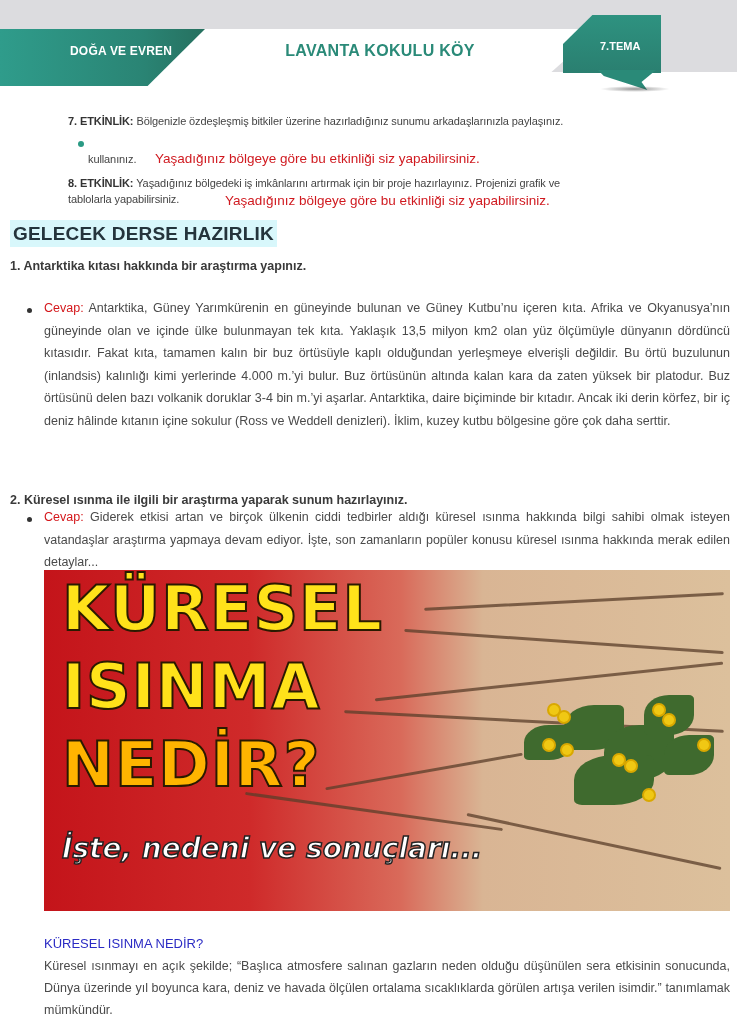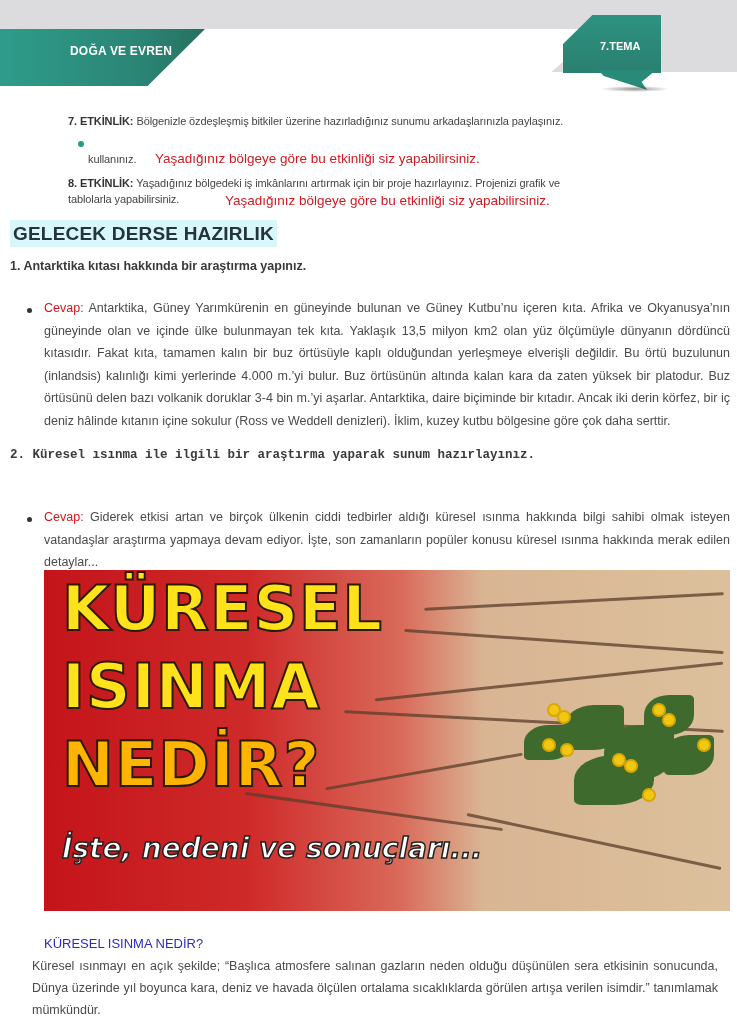--- a/index.html
+++ b/index.html
@@ -48,29 +48,30 @@
   .img-t2 { top: 80px; font-size: 62px; }
   .img-t3 { top: 158px; font-size: 62px; color: #ffb400; }
   .img-sub { position: absolute; left: 18px; top: 262px; font-family: "DejaVu Sans", sans-serif; font-style: italic; font-weight: bold;
     font-size: 28px; color: #ffffff; -webkit-text-stroke: 1.5px #222; }
   .plant { position: absolute; }
   .leaf { position: absolute; background: #3f6a2e; border-radius: 50% 10% 50% 10%; }
   .flower { position: absolute; width: 10px; height: 10px; border-radius: 50%; background: #f0c814; box-shadow: 0 0 0 2px #d9a800; }
 
   
   .sub-title { position: absolute; left: 44px; top: 936px; font-size: 13px; color: #2b2bc4; }
-  .para { position: absolute; left: 32px; top: 955px; width: 686px; font-size: 12.5px; line-height: 22px; color: #4a4a4a; text-align: justify; }
+  .para { position: absolute; left: 44px; top: 955px; width: 686px; font-size: 12.5px; line-height: 22px; color: #4a4a4a; text-align: justify; }
 </style>
 </head>
 <body>
 
 <div class="hdr">
   <div class="hdr-white"></div>
   <div class="hdr-left"></div>
   <div class="hdr-left-text">DOĞA VE EVREN</div>
+  <div class="hdr-title">LAVANTA KOKULU KÖY</div>
   <div class="hdr-tab"></div>
   <div class="hdr-tab-fold"></div>
   <div class="hdr-tab-shadow"></div>
   <div class="hdr-tab-text">7.TEMA</div>
 </div>
 
 <div class="act" style="top:114px;">
   <b>7. ETKİNLİK:</b>
   <span>Bölgenizle özdeşleşmiş bitkiler üzerine hazırladığınız sunumu arkadaşlarınızla paylaşınız.</span>
 </div>
@@ -86,21 +87,21 @@
 </div>
 <div class="act" style="top:192px;">tablolarla yapabilirsiniz.</div>
 <div class="red-note" style="left:225px; top:193px;">Yaşadığınız bölgeye göre bu etkinliği siz yapabilirsiniz.</div>
 
 <div class="sec-head">GELECEK DERSE HAZIRLIK</div>
 
 <div class="q" style="top:259px;">1. Antarktika kıtası hakkında bir araştırma yapınız.</div>
 <div class="bullet" style="top:308px;"></div>
 <div class="ans" style="top:297px;"><span class="cev">Cevap:</span><span> Antarktika, Güney Yarımkürenin en güneyinde bulunan ve Güney Kutbu’nu içeren kıta. Afrika ve Okyanusya’nın güneyinde olan ve içinde ülke bulunmayan tek kıta. Yaklaşık 13,5 milyon km2 olan yüz ölçümüyle dünyanın dördüncü kıtasıdır. Fakat kıta, tamamen kalın bir buz örtüsüyle kaplı olduğundan yerleşmeye elverişli değildir. Bu örtü buzulunun (inlandsis) kalınlığı kimi yerlerinde 4.000 m.’yi bulur. Buz örtüsünün altında kalan kara da zaten yüksek bir platodur. Buz örtüsünü delen bazı volkanik doruklar 3-4 bin m.’yi aşarlar. Antarktika, daire biçiminde bir kıtadır. Ancak iki derin körfez, bir iç deniz hâlinde kıtanın içine sokulur (Ross ve Weddell denizleri). İklim, kuzey kutbu bölgesine göre çok daha serttir.</span></div>
 
-<div class="q" style="top:448px;font-family:Liberation Mono, monospace;">2. Küresel ısınma ile ilgili bir araştırma yaparak sunum hazırlayınız.</div>
+<div class="q" style="top:493px;">2. Küresel ısınma ile ilgili bir araştırma yaparak sunum hazırlayınız.</div>
 <div class="bullet" style="top:517px;"></div>
 <div class="ans" style="top:506px;"><span class="cev">Cevap:</span><span> Giderek etkisi artan ve birçok ülkenin ciddi tedbirler aldığı küresel ısınma hakkında bilgi sahibi olmak isteyen vatandaşlar araştırma yapmaya devam ediyor. İşte, son zamanların popüler konusu küresel ısınma hakkında merak edilen detaylar...</span></div>
 
 <div class="img">
   <div class="crack" style="left:380px; top:30px; width:300px; transform:rotate(-3deg);"></div>
   <div class="crack" style="left:360px; top:70px; width:320px; transform:rotate(4deg);"></div>
   <div class="crack" style="left:330px; top:110px; width:350px; transform:rotate(-6deg);"></div>
   <div class="crack" style="left:300px; top:150px; width:380px; transform:rotate(3deg);"></div>
   <div class="crack" style="left:280px; top:200px; width:200px; transform:rotate(-10deg);"></div>
   <div class="crack" style="left:200px; top:240px; width:260px; transform:rotate(8deg);"></div>

